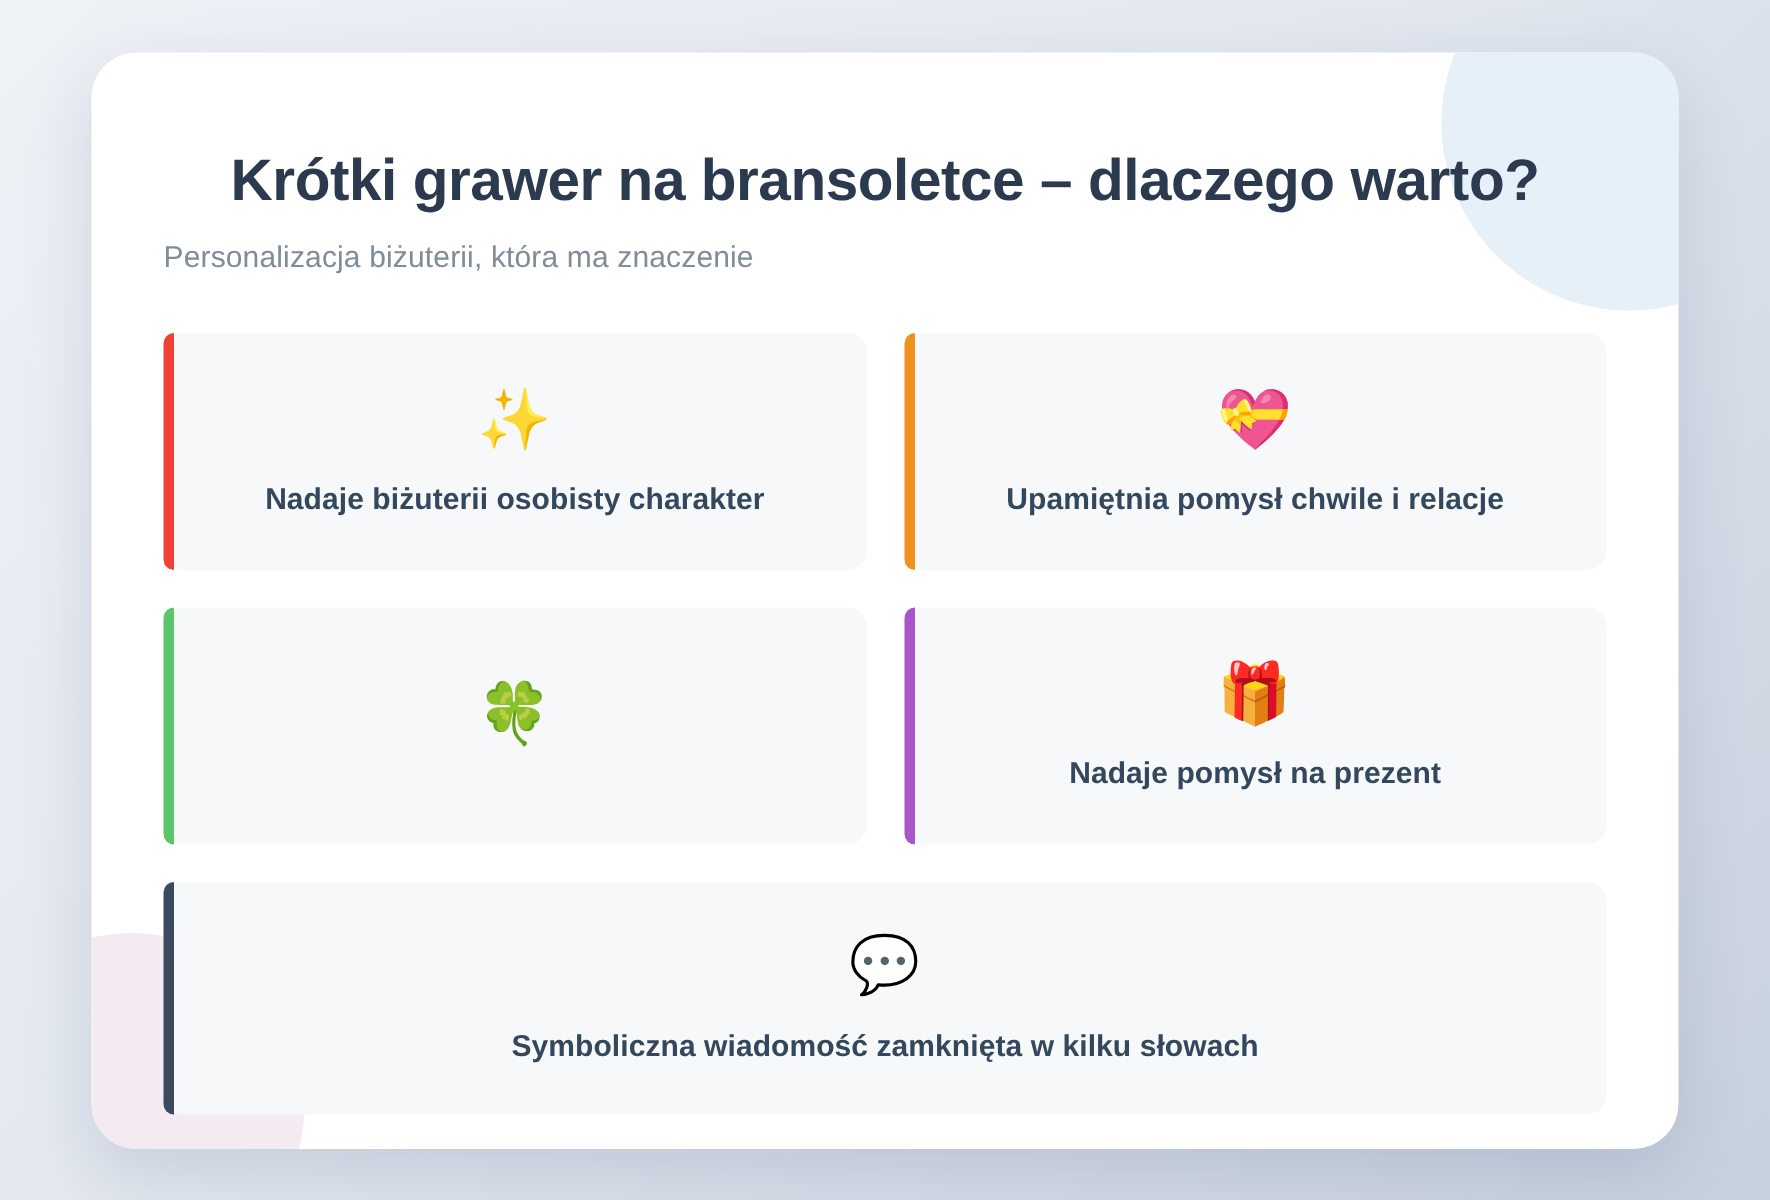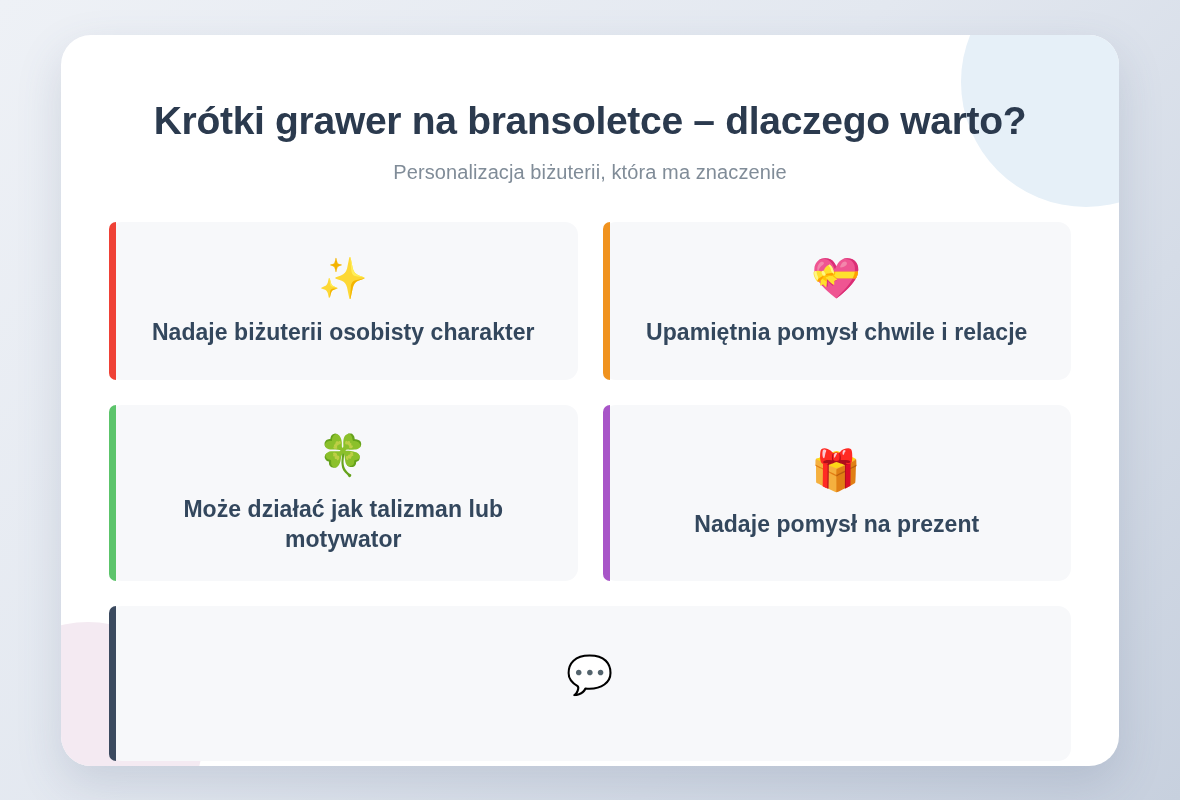--- a/index.html
+++ b/index.html
@@ -58,21 +58,20 @@
   .title {
     text-align: center;
     font-size: 39px;
     font-weight: bold;
     color: #2B3A4E;
     letter-spacing: -0.3px;
     line-height: 1.15;
     margin-top: 22px;
   }
   .subtitle {
-    text-align: center;
     font-size: 20px;
     font-weight: normal;
     color: #808C98;
     margin-top: 18px;
     letter-spacing: 0.1px;
   }
 
   
   .grid {
     margin-top: 38px;
@@ -106,21 +105,21 @@
 
   .card-icon {
     font-size: 40px;
     line-height: 1;
     margin-bottom: 20px;
     user-select: none;
   }
   .card-wide .card-icon { font-size: 38px; margin-bottom: 22px; }
 
   .card-label {
-    font-size: 23px;
+    font-size: 20px;
     font-weight: bold;
     color: #33475D;
     text-align: center;
     line-height: 1.3;
     letter-spacing: 0.05px;
   }
 </style>
 </head>
 <body>
 
@@ -144,29 +143,29 @@
 
       <div class="card">
         <span class="card-accent" style="background: rgb(240, 146, 30);"></span>
         <span class="card-icon">💝</span>
         <span class="card-label">Upamiętnia pomysł chwile i relacje</span>
       </div>
 
       <div class="card">
         <span class="card-accent" style="background: rgb(92, 196, 107);"></span>
         <span class="card-icon">🍀</span>
-        <span class="card-label">Może działać jak talizman lub motywator</span>
       </div>
 
       <div class="card">
         <span class="card-accent" style="background: rgb(168, 85, 200);"></span>
         <span class="card-icon">🎁</span>
         <span class="card-label">Nadaje pomysł na prezent</span>
       </div>
 
       <div class="card card-wide">
         <span class="card-accent" style="background: rgb(59, 74, 95);"></span>
         <span class="card-icon">💬</span>
+        <span class="card-label">Symboliczna wiadomość zamknięta w kilku słowach</span>
       </div>
 
     </div>
   </div>
 </div>
 
 </body></html>

